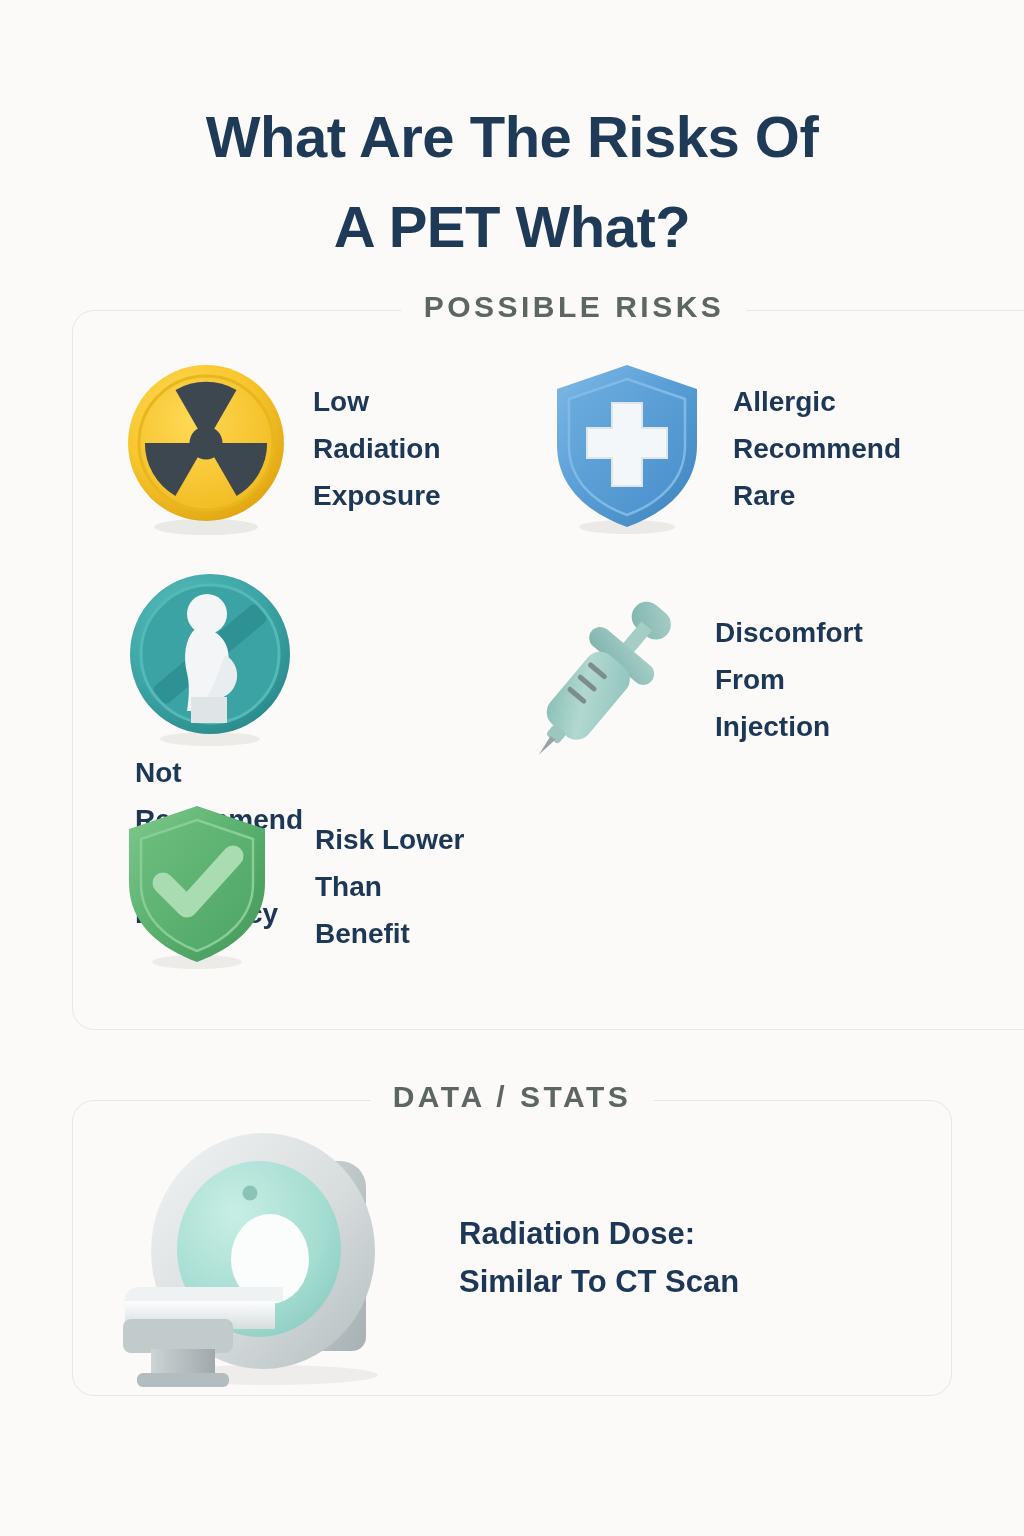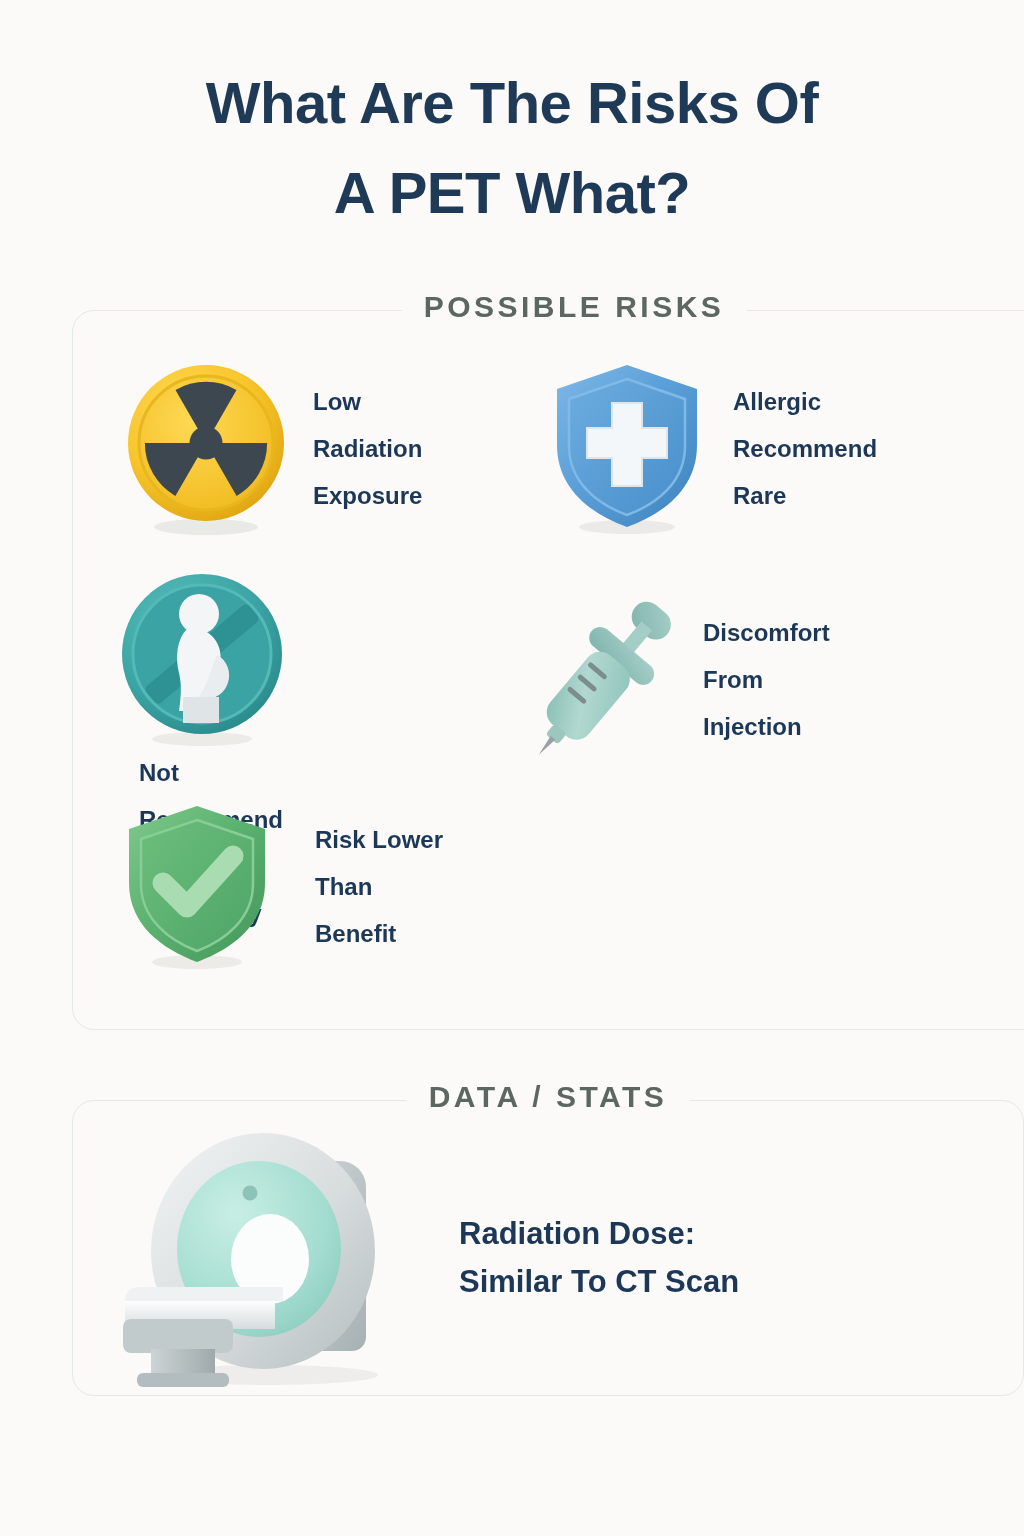--- a/index.html
+++ b/index.html
@@ -11,21 +11,21 @@
     height: 1536px;
     background: #fbfaf8;
     font-family: "Liberation Sans", sans-serif;
     color: #1d3756;
     overflow: hidden;
     position: relative;
   }
 
   
   .title-wrap {
-    padding-top: 58px;
+    padding-top: 92px;
     text-align: center;
   }
   .title-line {
     font-size: 58px;
     font-weight: bold;
     letter-spacing: -0.5px;
     line-height: 90px;
     color: #1e3a56;
   }
 
@@ -39,21 +39,21 @@
   }
   #risks-card {
     left: 72px;
     top: 310px;
     width: 1004px;
     height: 720px;
   }
   #stats-card {
     left: 72px;
     top: 1100px;
-    width: 952px;
+    width: 880px;
     height: 296px;
   }
   .card-heading {
     position: absolute;
     top: -21px;
     left: 50%;
     transform: translateX(-50%);
     background: #fbfaf8;
     padding: 0 22px;
     font-size: 30px;
@@ -74,38 +74,38 @@
   .risk-item {
     position: absolute;
     display: flex;
     align-items: center;
   }
   .risk-icon {
     flex: 0 0 auto;
     position: relative;
   }
   .risk-label {
-    font-size: 24px;
+    font-size: 28px;
     font-weight: 600;
     line-height: 47px;
     color: #1d3756;
     white-space: pre-line;
   }
 
   
   #item-0 { left: 44px;  top: 48px;  }
   #item-1 { left: 470px; top: 48px;  }
   #item-2 { left: 44px;  top: 258px; flex-direction: column; }
   #item-3 { left: 428px; top: 268px; }
   #item-4 { left: 44px;  top: 490px; gap: 16px; }
 
   #item-0 .risk-label { margin-left: 18px; }
   #item-1 .risk-label { margin-left: 22px; }
   #item-2 .risk-label { margin-left: 18px; }
-  #item-3 .risk-label { margin-left: 2px; }
+  #item-3 .risk-label { margin-left: 14px; }
   #item-4 .risk-label { margin-left: 22px; }
 
   
   #stats-row {
     position: absolute;
     left: 30px;
     top: 22px;
     display: flex;
     align-items: center;
   }

